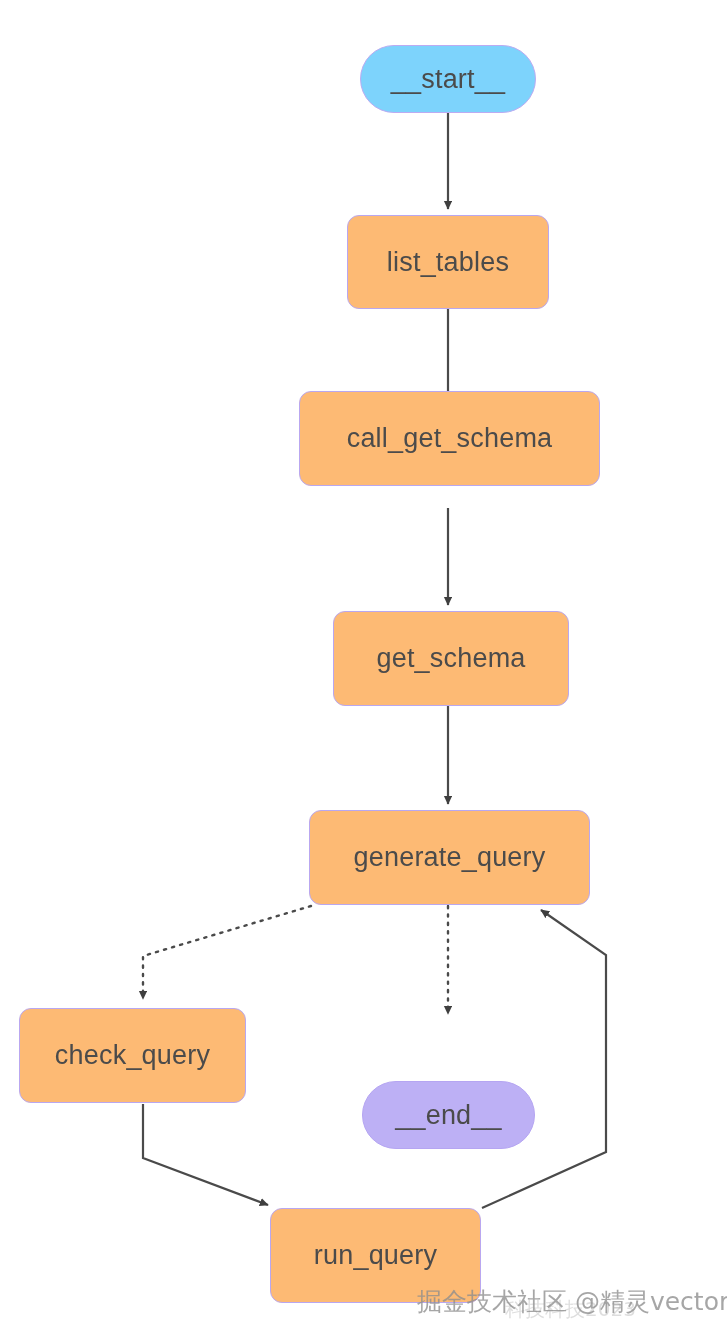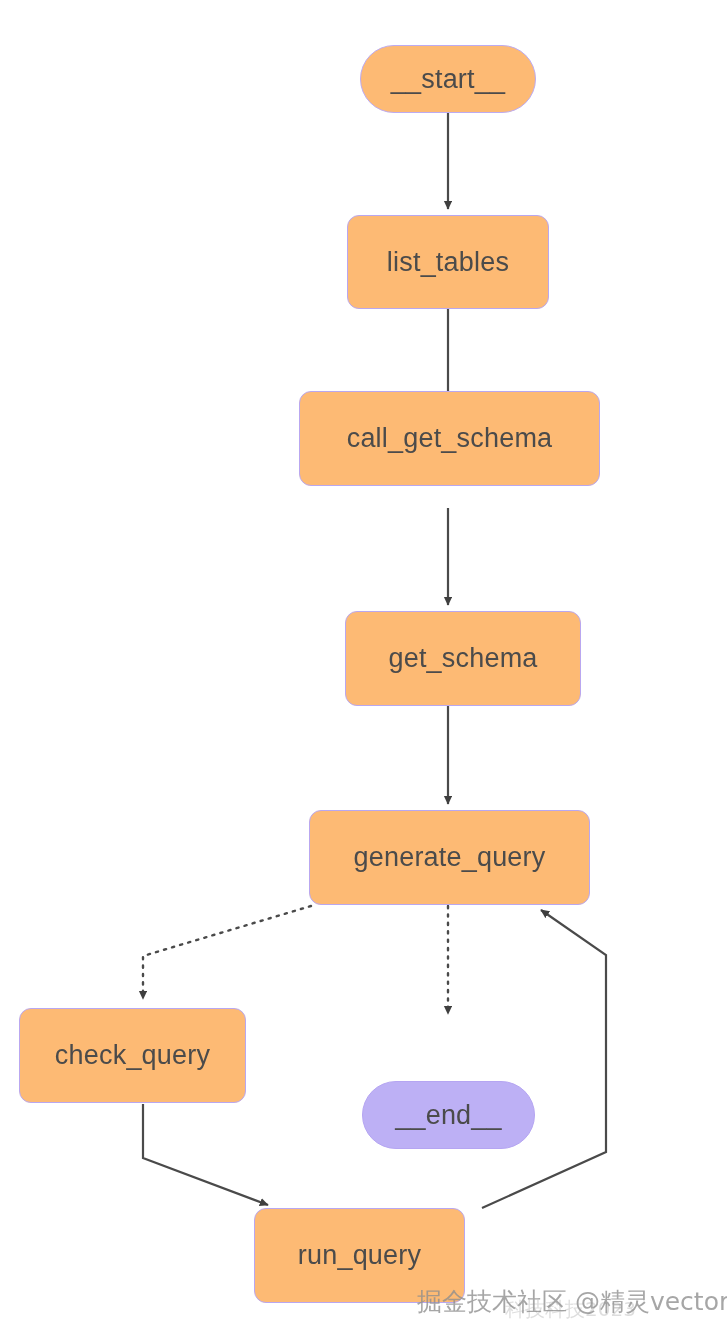--- a/index.html
+++ b/index.html
@@ -52,37 +52,37 @@
     font-size: 27px;
     color: #4b4b4b;
     line-height: 1;
     font-weight: 400;
   }
 
   .node.terminal {
     border-radius: 999px;
   }
   .node.start-node {
-    background: #fdba74;
+    background: #7dd3fc;
     border-color: #bcabf2;
   }
   .node.end-node {
     background: #bdb0f5;
     border-color: #b5a5f2;
   }
 
   
   #node-start       { left: 360px; top: 45px;   width: 176px; height: 68px; }
   #node-list-tables { left: 347px; top: 215px;  width: 202px; height: 94px; }
   #node-call-get-schema { left: 299px; top: 391px; width: 301px; height: 95px; }
-  #node-get-schema  { left: 345px; top: 611px;  width: 236px; height: 95px; }
+  #node-get-schema  { left: 333px; top: 611px;  width: 236px; height: 95px; }
   #node-generate-query { left: 309px; top: 810px; width: 281px; height: 95px; }
   #node-check-query { left: 19px;  top: 1008px; width: 227px; height: 95px; }
   #node-end         { left: 362px; top: 1081px; width: 173px; height: 68px; }
-  #node-run-query   { left: 254px; top: 1208px; width: 211px; height: 95px; }
+  #node-run-query   { left: 270px; top: 1208px; width: 211px; height: 95px; }
 
   
   #watermark {
     position: absolute;
     left: 417px;
     top: 1283px;
     width: 310px;
     height: 44px;
     pointer-events: none;
   }

